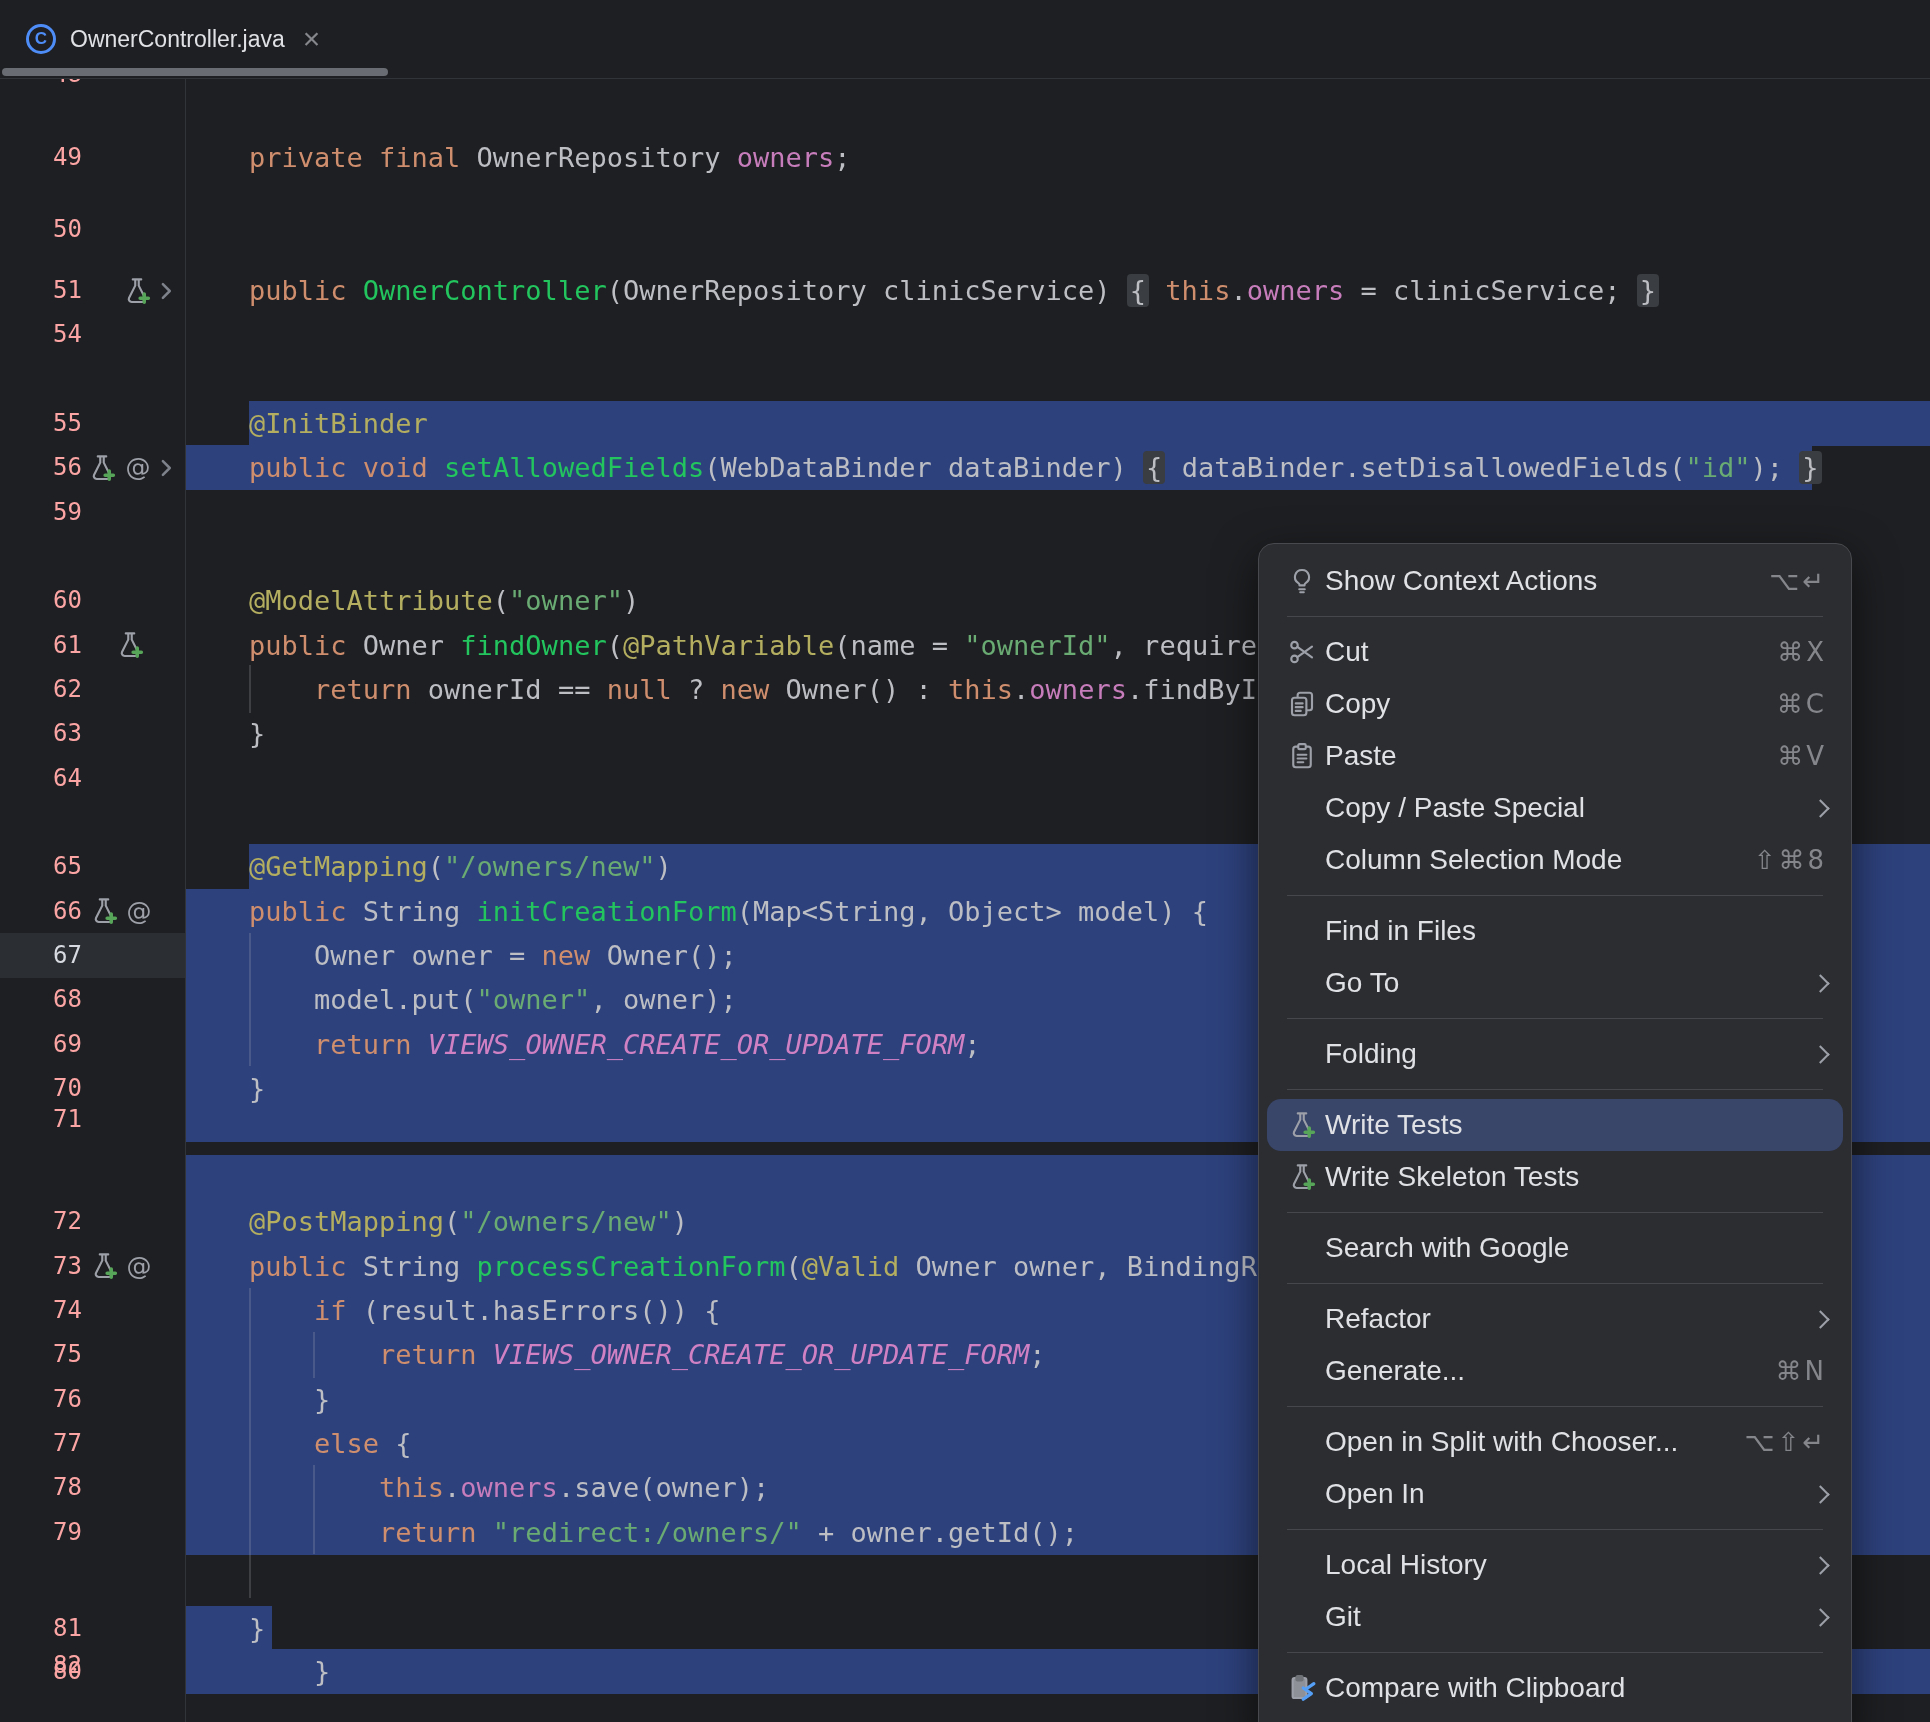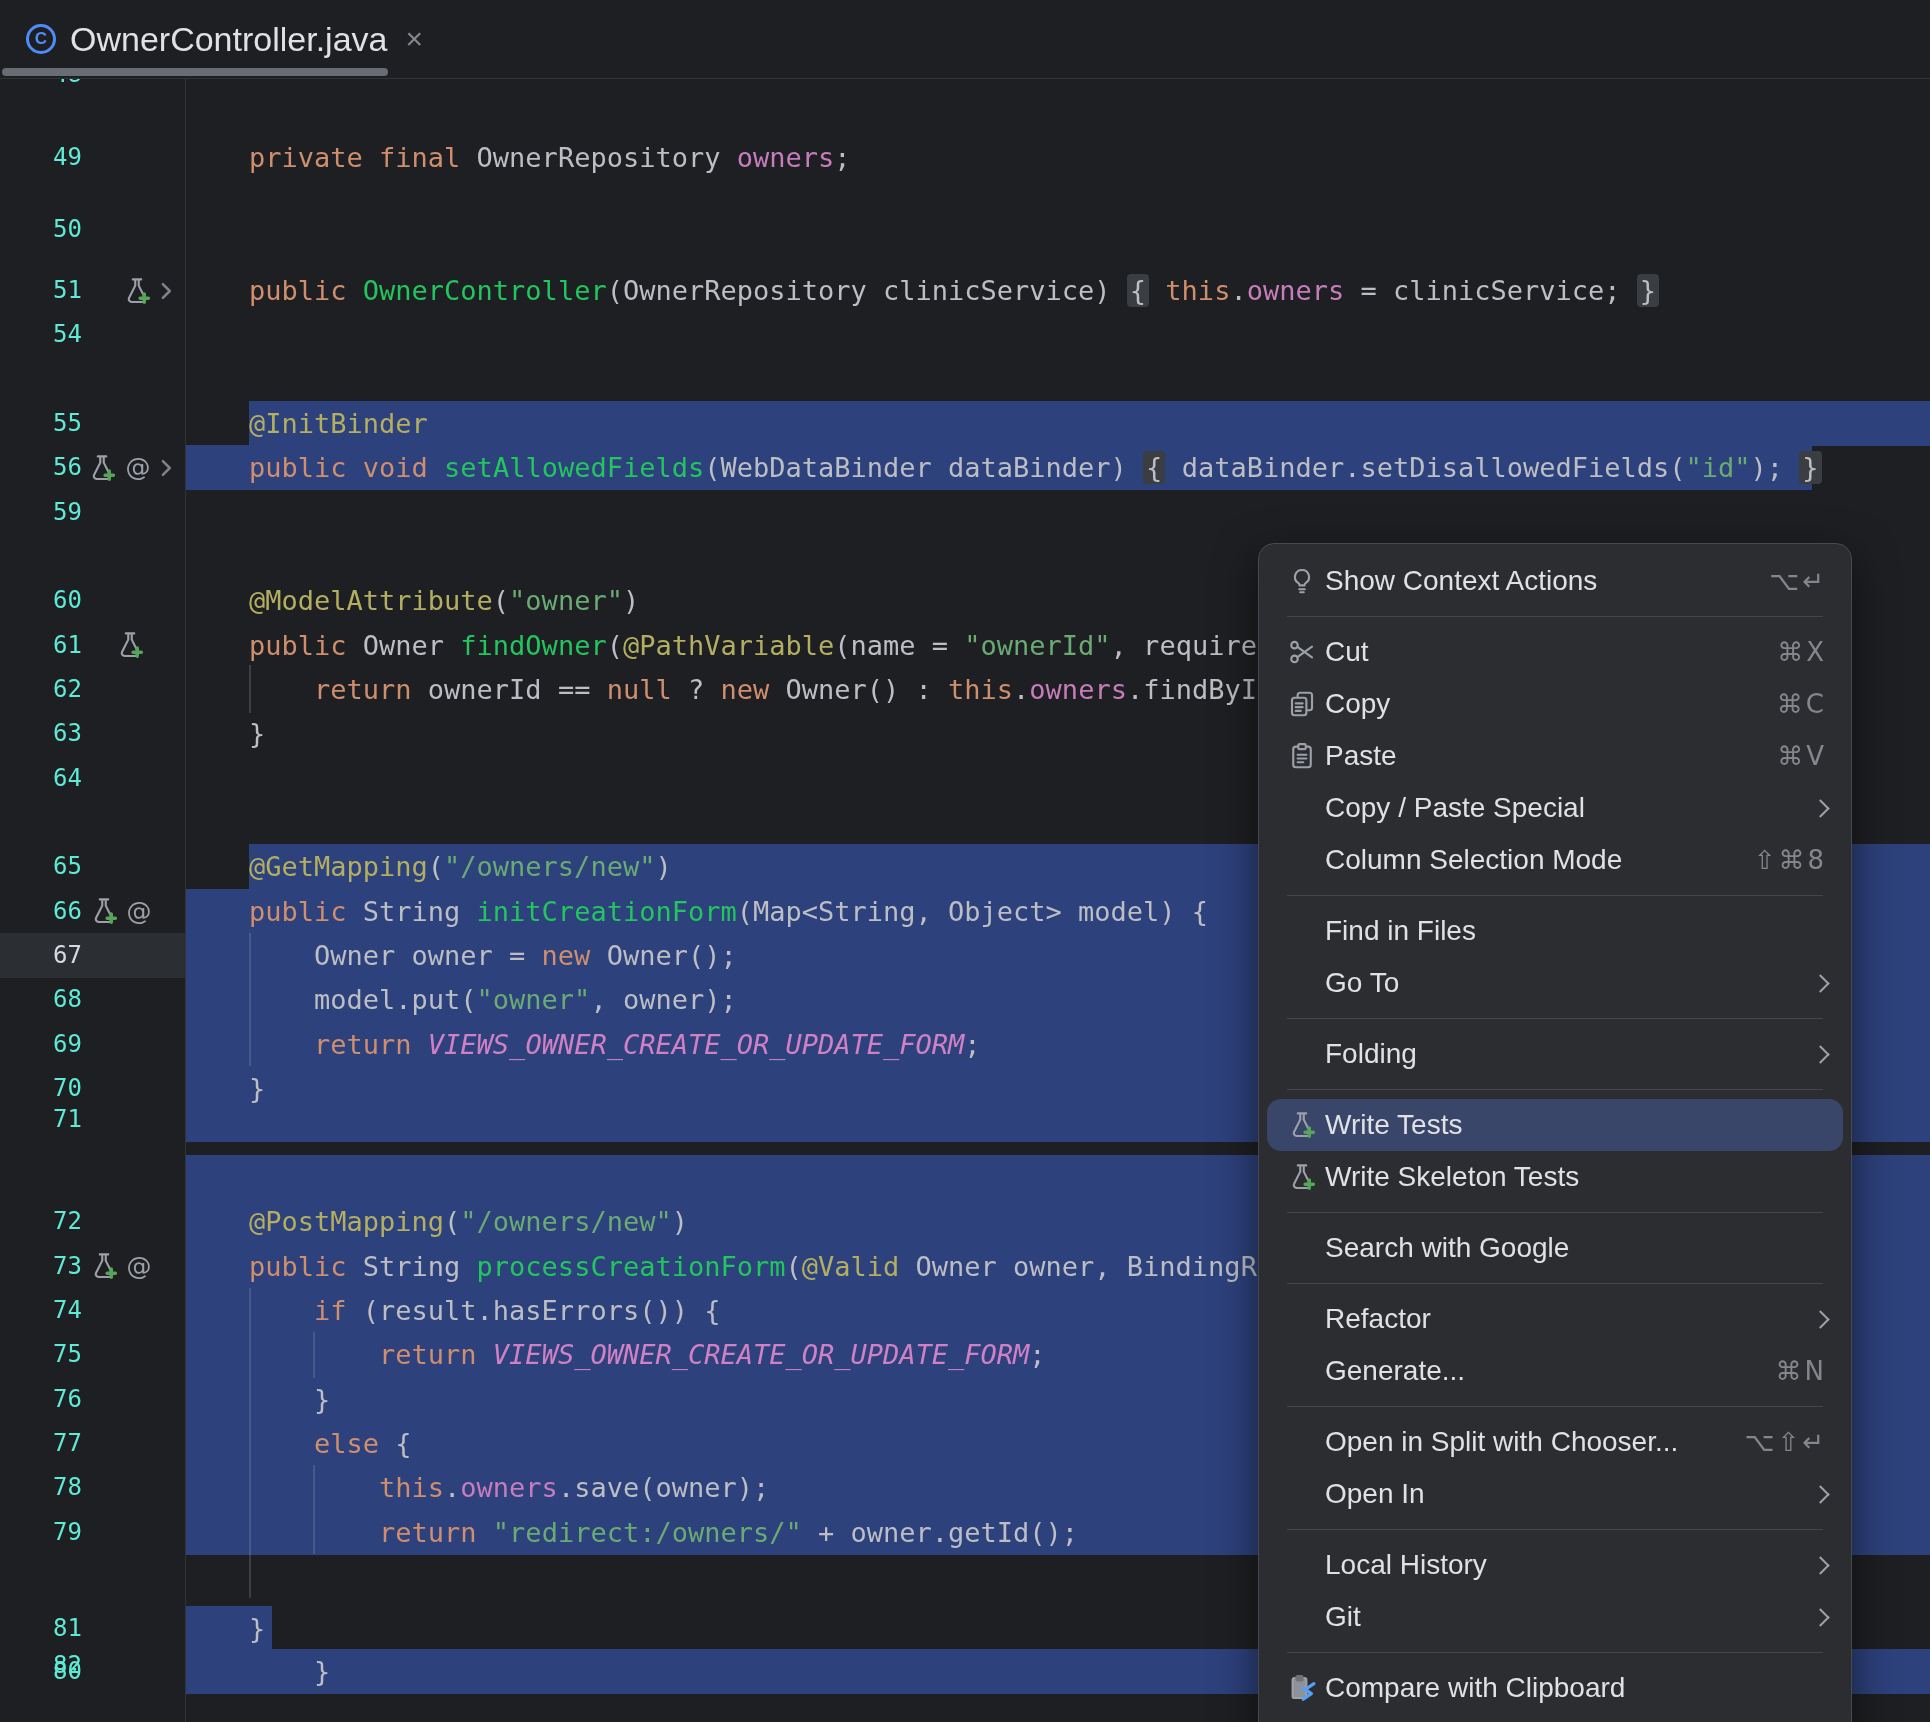--- a/index.html
+++ b/index.html
@@ -7,30 +7,30 @@
     width:1930px;height:1722px;position:relative;overflow:hidden;
     background:#1e1f22;font-family:"DejaVu Sans Mono",monospace;
   }
   
   .tabbar{position:absolute;left:0;top:0;width:1930px;height:78px;background:#1e1f22;
     border-bottom:1px solid #313438;z-index:6;}
   .tab{position:absolute;left:0;top:0;height:78px;display:flex;align-items:center;padding:0 26px;}
   .class-icon{width:30px;height:30px;border:3px solid #4e8df7;border-radius:50%;
     display:flex;align-items:center;justify-content:center;
     font-family:"Liberation Sans",sans-serif;font-size:17px;font-weight:bold;color:#4e8df7;box-sizing:border-box;}
-  .tab-title{margin-left:14px;font-family:"Liberation Sans",sans-serif;font-size:34px;color:#dfe1e5;}
+  .tab-title{margin-left:14px;font-family:"Liberation Sans",sans-serif;font-size:23px;color:#dfe1e5;}
   .tab-close{margin-left:18px;font-family:"Liberation Sans",sans-serif;font-size:30px;color:#85878c;line-height:30px;}
   .tab-scrollbar{position:absolute;left:2px;top:68px;width:386px;height:8px;border-radius:4px;background:#696c72;z-index:7;}
   
   .gutter-sep{position:absolute;left:185px;top:78px;bottom:0;width:1px;background:#313438;z-index:1;}
   .row{position:absolute;left:0;width:1930px;height:45px;}
   .row .sel{position:absolute;top:0;bottom:0;background:#2d417c;z-index:1;}
   .row .gutter-cur{position:absolute;left:0;width:185px;top:0;bottom:0;background:#2b2e33;z-index:1;}
   .row .num{position:absolute;left:0;width:82px;top:0;text-align:right;font-size:24px;
-    color:#5eead4;line-height:45px;z-index:2;}
+    color:#fca5a5;line-height:45px;z-index:2;}
   .row.current .num{color:#d7dae0;}
   .row .code{position:absolute;left:249px;top:0;font-size:27px;line-height:45px;white-space:pre;z-index:3;}
   .row .gicon{position:absolute;top:50%;transform:translateY(-50%);z-index:3;display:flex;align-items:center;justify-content:center;width:32px;height:32px;}
   .at-glyph{font-family:"DejaVu Sans",sans-serif;font-size:25px;color:#9da0a8;}
   .kw{color:#cf8e6d;} .pl{color:#bcbec4;} .mt{color:#22c55e;} .an{color:#b3ae60;}
   .st{color:#6aab73;} .fd{color:#c77dbb;} .ct{color:#d081c4;font-style:italic;}
   .fold{background:#3a3d41;border-radius:4px;padding:1px 3px;color:#bcbec4;}
   .guide{position:absolute;width:1.5px;background:rgba(173,178,187,0.22);z-index:2;}
   
   .menu{position:absolute;left:1258px;top:543px;width:594px;height:1200px;box-sizing:border-box;

